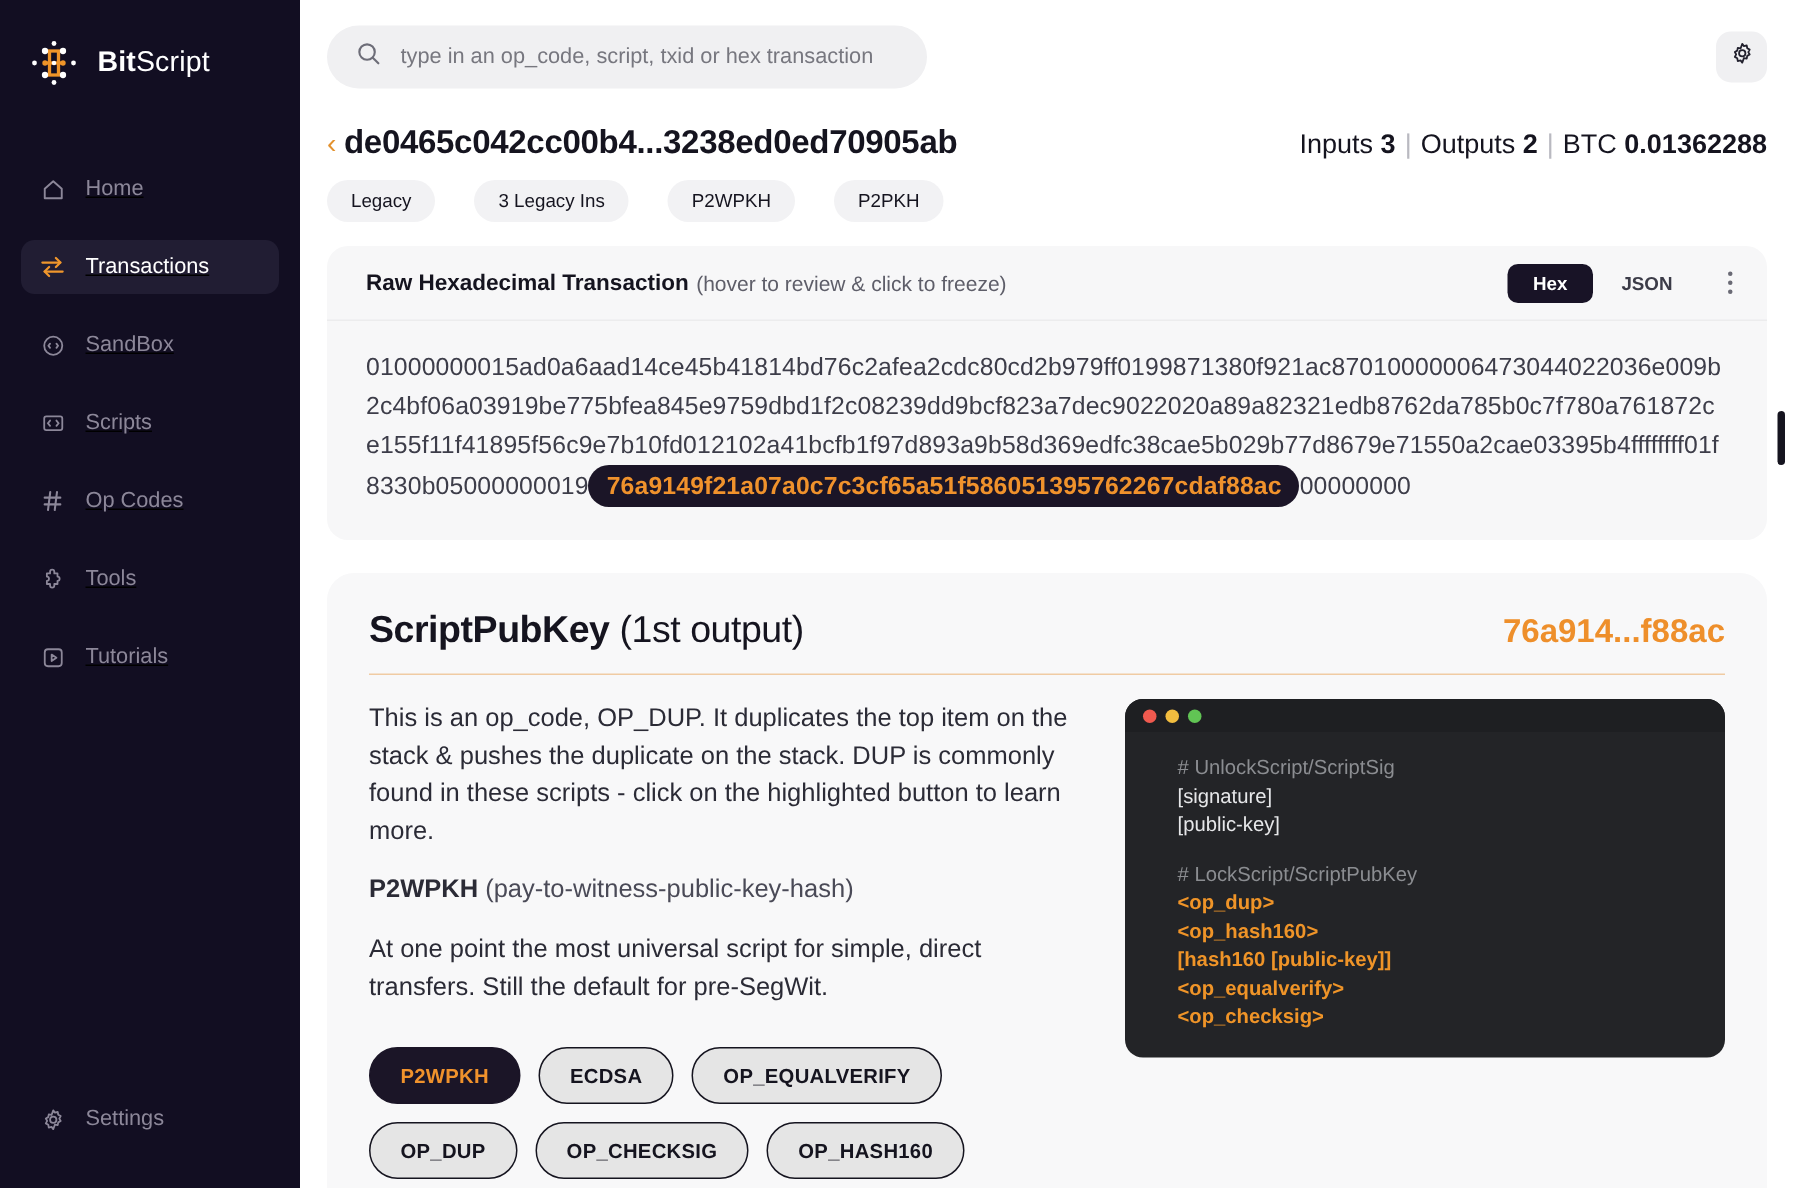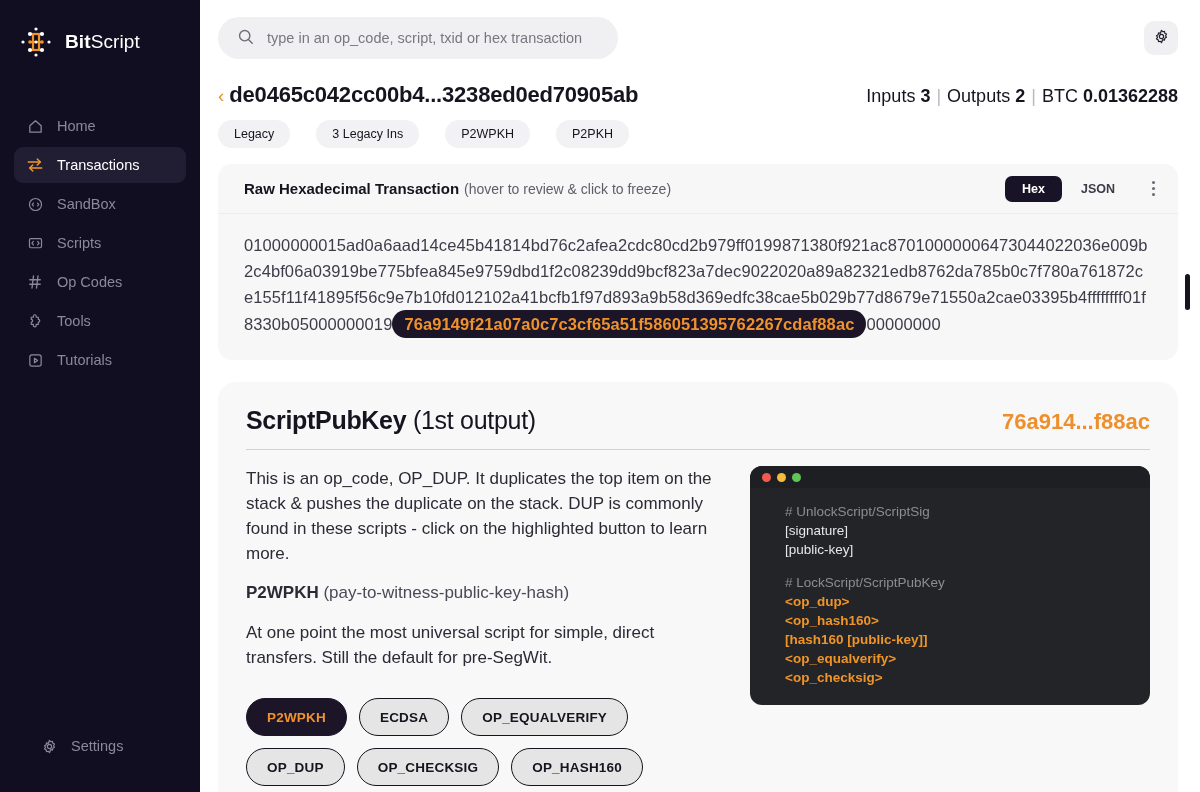--- a/index.html
+++ b/index.html
@@ -18,33 +18,33 @@
     flex: 0 0 200px;
     position: relative;
     display: flex; flex-direction: column;
   }
   .brand { display: flex; align-items: center; gap: 9px; padding: 22px 0 0 16px; }
   .brand-logo { width: 40px; height: 40px; flex: 0 0 40px; }
   .brand-text { font-size: 19px; color: #ffffff; letter-spacing: .1px; }
   .brand-text b { font-weight: 700; }
   .brand-text span { font-weight: 400; }
 
-  .nav { margin-top: 46px; display: flex; flex-direction: column; gap: 3px; padding: 0 14px; }
+  .nav { margin-top: 46px; display: flex; flex-direction: column; gap: 16px; padding: 0 14px; text-decoration: underline; }
   .nav-item {
     display: flex; align-items: center; gap: 13px;
     height: 36px; padding: 0 12px;
     border-radius: 9px;
     color: #8c8799; font-size: 14.5px;
     cursor: pointer;
   }
   .nav-item .ico { width: 18px; height: 18px; display:flex; align-items:center; justify-content:center; flex:0 0 18px; }
   .nav-item.active { background: #211d33; color: #ffffff; font-weight: 500; }
   .nav-item.active .ico { color: #f0962c; }
 
-  .nav-bottom { margin-top: auto; padding: 0 28px 28px; }
+  .nav-bottom { margin-top: auto; padding: 0 14px 28px; }
 
   
   .main {
     flex: 1 1 auto; height: 792px;
     background: #ffffff;
     position: relative;
     display: flex; flex-direction: column;
   }
   .topbar { height: 76px; display: flex; align-items: center; padding: 0 22px 0 18px; flex: 0 0 76px; }
   .search {

